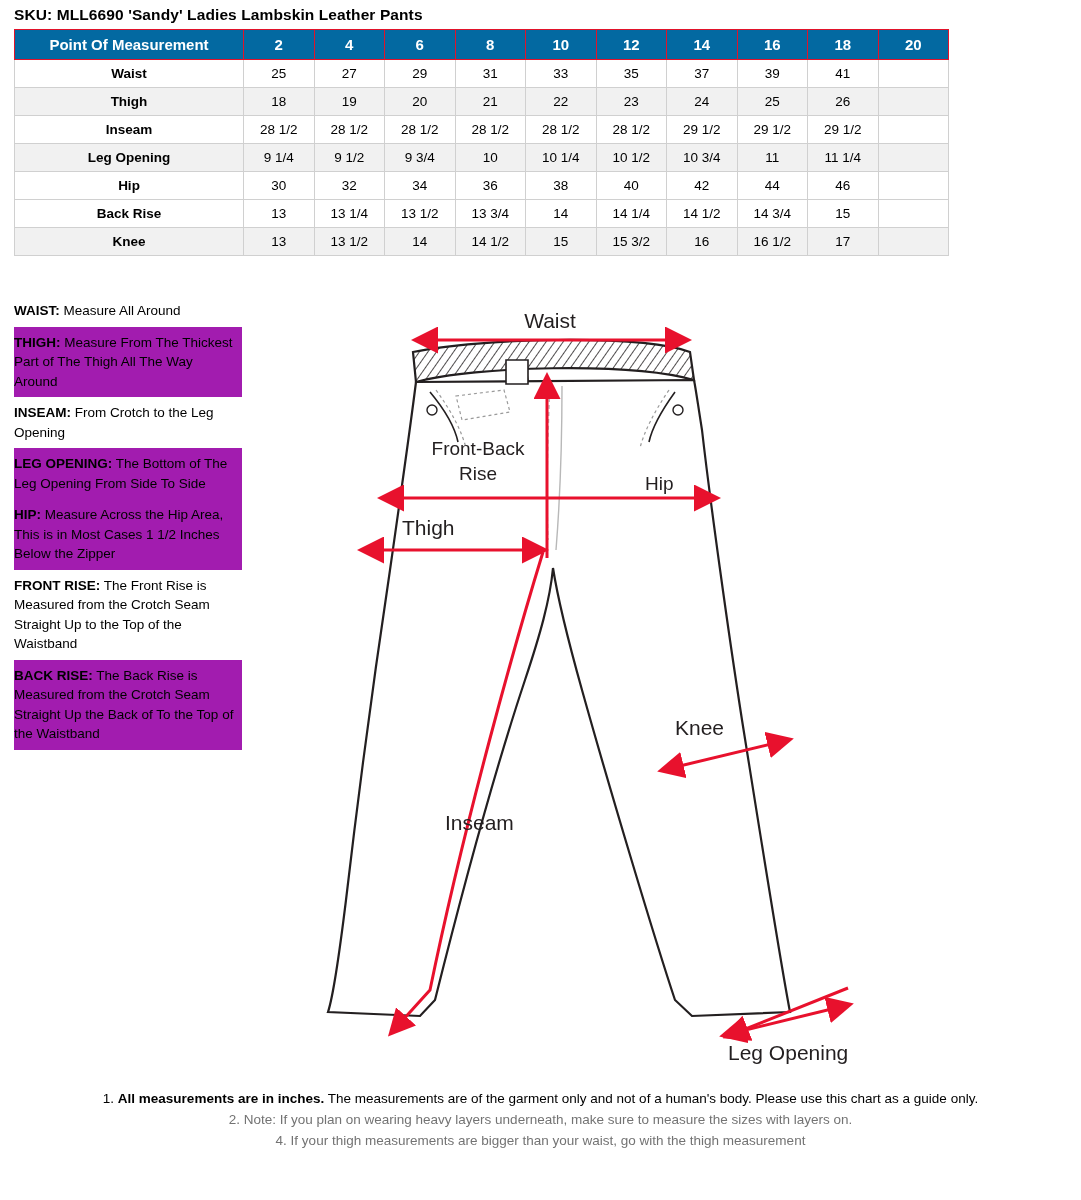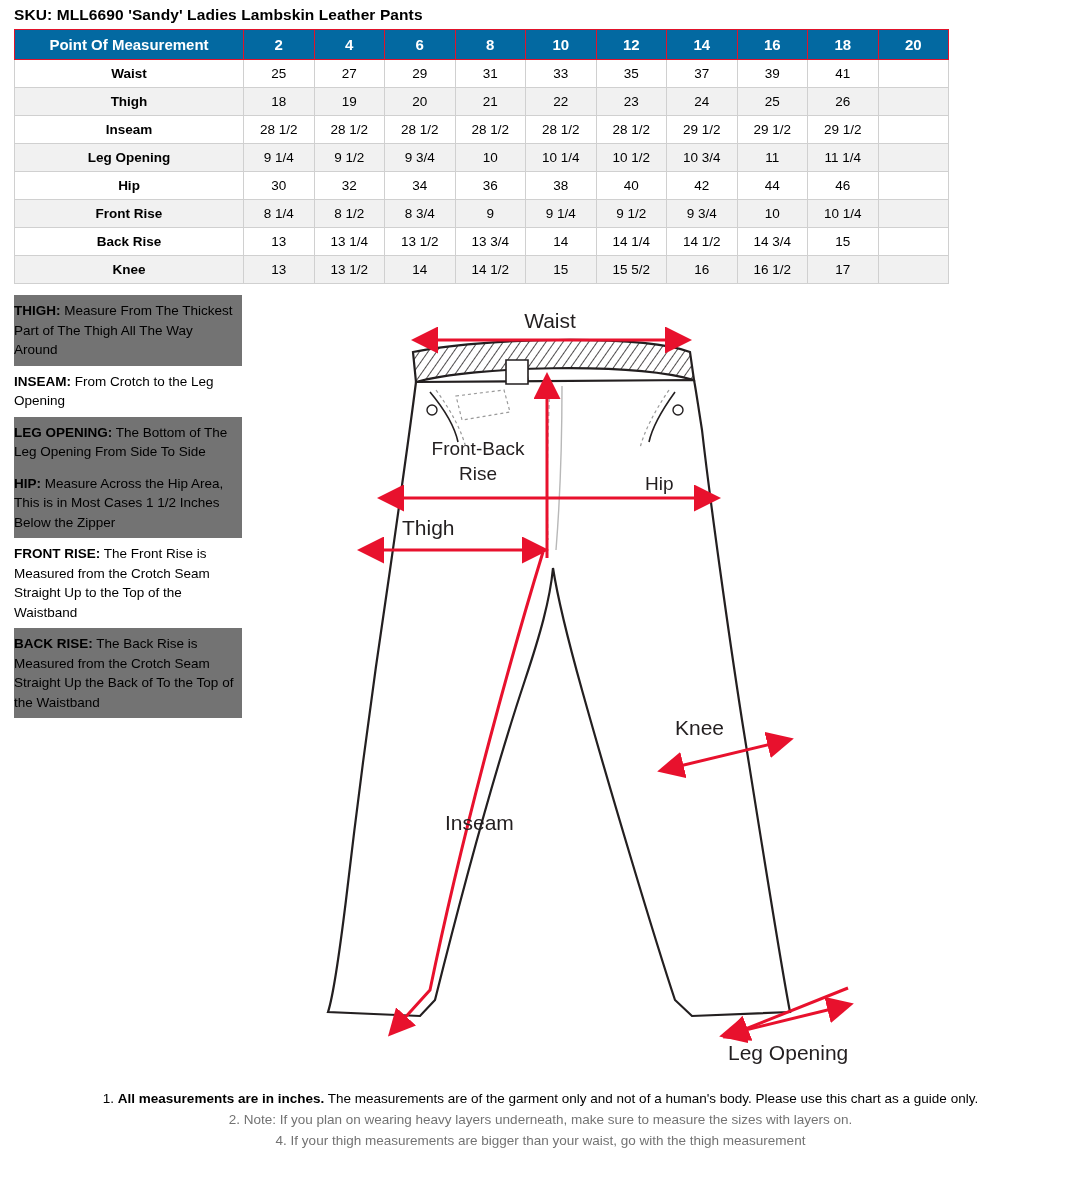--- a/index.html
+++ b/index.html
@@ -55,21 +55,21 @@
     position:absolute;
     left:14px;
     top:295px;
     width:228px;
   }
   .def{
     font-size:13.5px;
     line-height:19.5px;
     padding:6px 6px 6px 0;
   }
-  .def.shade{background:#737373;}
+  .def.shade{background:#a21caf;}
   .def b{font-weight:bold;}
 
   .diagram{
     position:absolute;
     left:250px;
     top:300px;
     width:820px;
     height:780px;
   }
   .tips{
@@ -165,63 +165,51 @@
       <td>32</td>
       <td>34</td>
       <td>36</td>
       <td>38</td>
       <td>40</td>
       <td>42</td>
       <td>44</td>
       <td>46</td>
       <td></td>
     </tr>
-    <tr class="even">
-      <td class="label">Front Rise</td>
-      <td>8 1/4</td>
-      <td>8 1/2</td>
-      <td>8 3/4</td>
-      <td>9</td>
-      <td>9 1/4</td>
-      <td>9 1/2</td>
-      <td>9 3/4</td>
-      <td>10</td>
-      <td>10 1/4</td>
-      <td></td>
-    </tr>
     <tr class="odd">
       <td class="label">Back Rise</td>
       <td>13</td>
       <td>13 1/4</td>
       <td>13 1/2</td>
       <td>13 3/4</td>
       <td>14</td>
       <td>14 1/4</td>
       <td>14 1/2</td>
       <td>14 3/4</td>
       <td>15</td>
       <td></td>
     </tr>
     <tr class="even">
       <td class="label">Knee</td>
       <td>13</td>
       <td>13 1/2</td>
       <td>14</td>
       <td>14 1/2</td>
       <td>15</td>
-      <td>15 5/2</td>
+      <td>15 3/2</td>
       <td>16</td>
       <td>16 1/2</td>
       <td>17</td>
       <td></td>
     </tr>
   </tbody>
 </table>
 
 <div class="defs">
+  <div class="def"><b>WAIST:</b><span> Measure All Around</span></div>
   <div class="def shade"><b>THIGH:</b><span> Measure From The Thickest Part of The Thigh All The Way Around</span></div>
   <div class="def"><b>INSEAM:</b><span> From Crotch to the Leg Opening</span></div>
   <div class="def shade"><b>LEG OPENING:</b><span> The Bottom of The Leg Opening From Side To Side</span></div>
   <div class="def shade"><b>HIP:</b><span> Measure Across the Hip Area, This is in Most Cases 1 1/2 Inches Below the Zipper</span></div>
   <div class="def"><b>FRONT RISE:</b><span> The Front Rise is Measured from the Crotch Seam Straight Up to the Top of the Waistband</span></div>
   <div class="def shade"><b>BACK RISE:</b><span> The Back Rise is Measured from the Crotch Seam Straight Up the Back of To the Top of the Waistband</span></div>
 </div>
 
 <div class="diagram">
   <svg width="820" height="780" viewBox="0 0 820 780" xmlns="http://www.w3.org/2000/svg">

